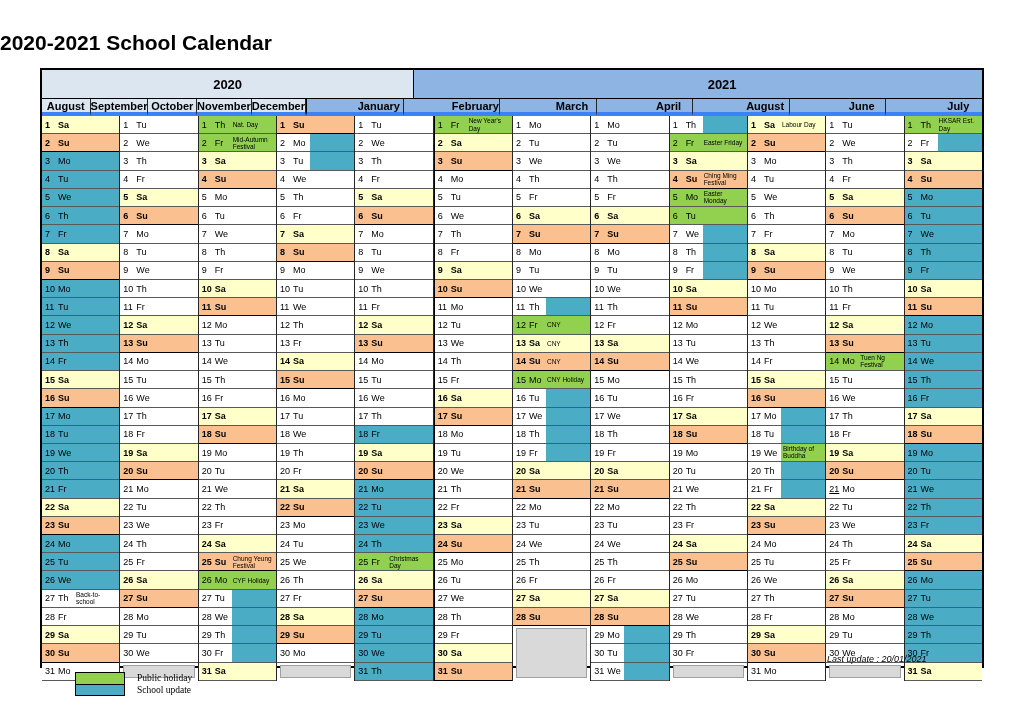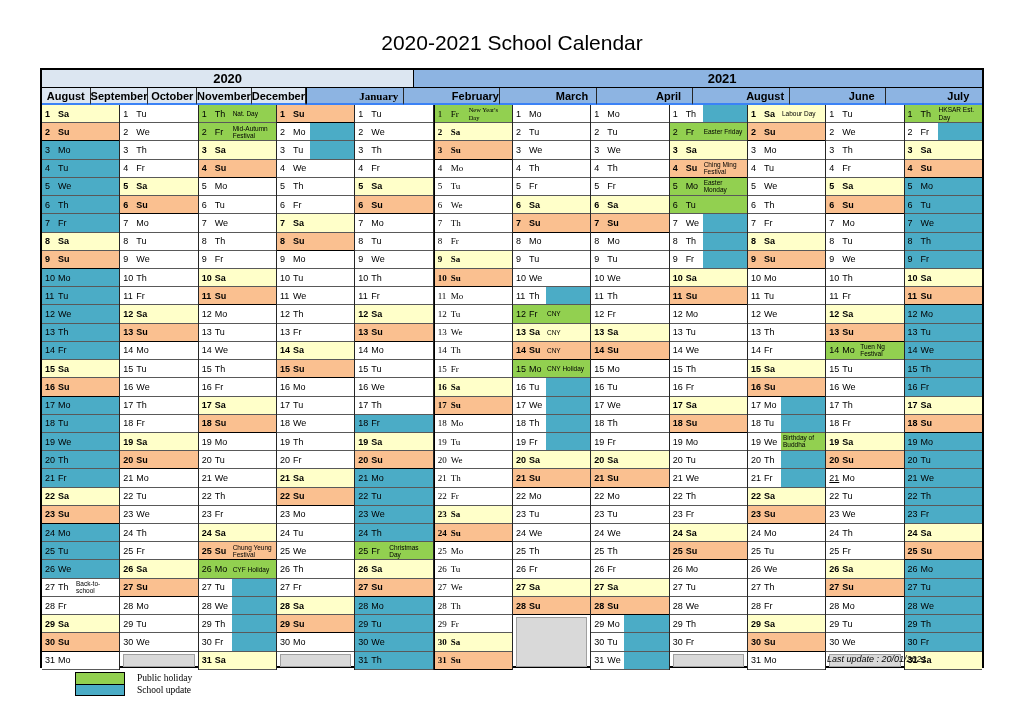--- a/index.html
+++ b/index.html
@@ -4,45 +4,45 @@
 <style>
   * { box-sizing: border-box; }
   html,body { margin:0; padding:0; }
   body {
     width:1024px; height:724px; position:relative; background:#ffffff;
     font-family:"Liberation Sans", sans-serif; color:#000;
     overflow:hidden;
   }
   .title {
     position:absolute; top:31px; left:0; width:100%;
-    text-align:center; font-size:21px; font-weight:normal;
+    font-size:21px; font-weight:bold;
   }
   .cal {
     position:absolute; left:40px; top:68px; width:944px; height:600px;
     border:2px solid #000; display:flex; flex-direction:column; background:#fff;
   }
-  .year-row { display:flex; height:18px; flex:none; }
+  .year-row { display:flex; height:29px; flex:none; }
   .year-cell {
     flex-basis:0; display:flex; align-items:center; justify-content:center;
     font-weight:bold; font-size:13px; border-bottom:1px solid #000;
   }
   .y2020 { background:#DCE6F1; }
   .y2021 { background:#8DB4E2;padding-left:48px; }
   .year-cell.y2021 { border-left:1px solid #000; }
   .month-row { display:flex; height:17px; flex:none; }
   .month-cell {
     flex:1 1 0; display:flex; align-items:center; justify-content:center;
     font-weight:bold; font-size:11px;
-    border-bottom:2px solid #3b82f6; border-right:1px solid #262626;
+    border-bottom:4px solid #3b82f6; border-right:1px solid #262626;
   }
   .month-cell:last-child { border-right:none; }
   .grid { display:flex; flex:1 1 auto; }
   .month-col { flex:1 1 0; display:flex; flex-direction:column; border-right:1px solid #262626; }
   .month-col:last-child { border-right:none; }
-  .year-sep { border-left:1px solid #000;font-family:Liberation Serif, serif; }
+  .year-sep { border-left:1px solid #000; }
   .day {
     position:relative; height:18.226px; flex:none;
     display:flex; align-items:center;
     border-bottom:1px solid #595959;
     background:#fff; font-size:9px; padding-left:3px; overflow:hidden;
   }
   .day.su { border-bottom:1.6px solid #000; }
   .day.wk { font-weight:bold; }
   .num { width:13px; flex:none; }
   .wd  { width:18px; flex:none; }

